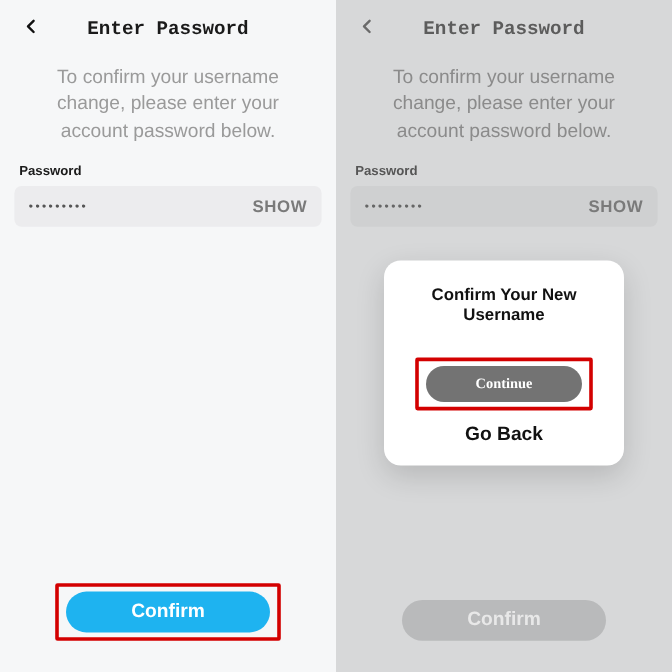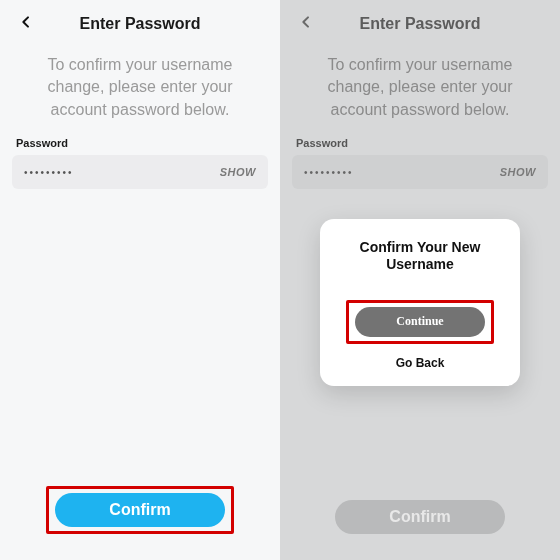--- a/index.html
+++ b/index.html
@@ -21,20 +21,21 @@
   .screen.right {
     background: #d7d8d9;
   }
   .header {
     position: relative;
     height: 48px;
     display: flex;
     align-items: center;
     justify-content: center;
     padding: 0 12px;
+    font-family: Liberation Mono, monospace;
   }
   .back-btn {
     position: absolute;
     left: 12px;
     top: 50%;
     transform: translateY(-50%);
     width: 28px;
     height: 28px;
     display: flex;
     align-items: center;
@@ -75,26 +76,25 @@
   }
   .screen.right .pw-row { background: #cfd0d1; }
   .pw-dots {
     flex: 1;
     font-size: 10px;
     letter-spacing: 2px;
     color: #555;
   }
   .screen.right .pw-dots { color: #666; }
   .show-btn {
-    font-size: 11px;
+    font-size: 14px;
     font-weight: 600;
     color: #7a7a7a;
     cursor: pointer;
     letter-spacing: 0.5px;
-    font-style: italic;
   }
   .spacer { flex: 1; }
   .confirm-wrap {
     padding: 0 0 26px;
     display: flex;
     justify-content: center;
   }
   .confirm-btn {
     width: 170px;
     height: 34px;
@@ -165,21 +165,21 @@
     font-family: Liberation Serif, serif;
   }
   .modal-continue-wrap {
     display: inline-flex;
     border: 3px solid #d30000;
     border-radius: 2px;
     padding: 4px 6px;
     margin-bottom: 12px;
   }
   .modal-goback {
-    font-size: 12px;
+    font-size: 16px;
     font-weight: 700;
     color: #111;
     cursor: pointer;
   }
 </style>
 </head>
 <body>
 
 <div class="screen left">
   <div class="header">

